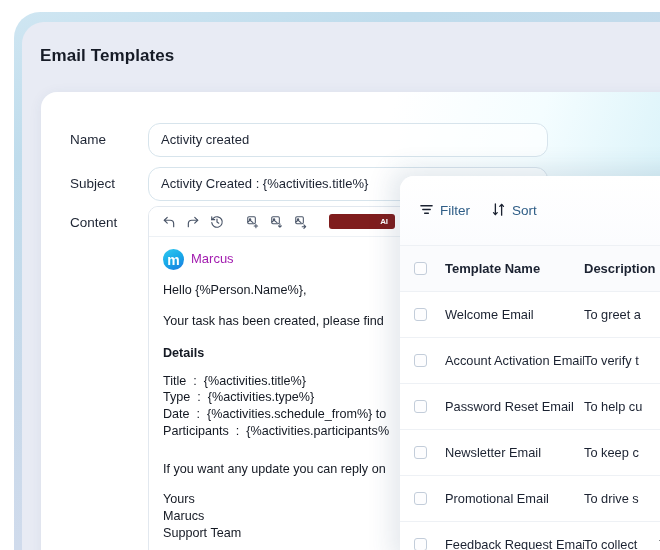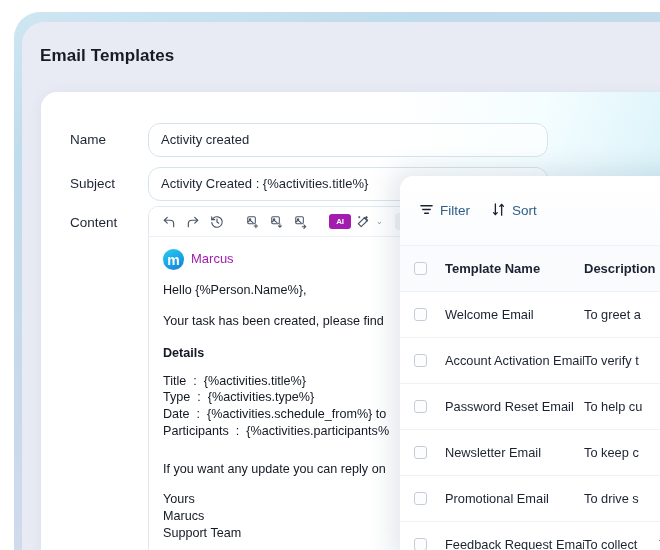--- a/index.html
+++ b/index.html
@@ -132,30 +132,31 @@
     display: flex;
     align-items: center;
     justify-content: center;
     color: #4a5568;
     flex: 0 0 auto;
   }
   .tb-gap { width: 12px; flex: 0 0 auto; }
   .tb-ai {
     width: 22px; height: 15px;
     border-radius: 3px;
-    background: #a21caf;
+    background: #7f1d1d;
     color: #fff;
     font-size: 8px;
     font-weight: bold;
     display: flex;
     align-items: center;
     justify-content: center;
     letter-spacing: -.2px;
     flex: 0 0 auto;
     margin-left: 4px;
+    padding-left: 44px;
   }
   .tb-caret {
     font-size: 8px;
     color: #8a94a6;
     margin-left: 1px;
     flex: 0 0 auto;
   }
   .tb-select {
     margin-left: 12px;
     height: 17px;

